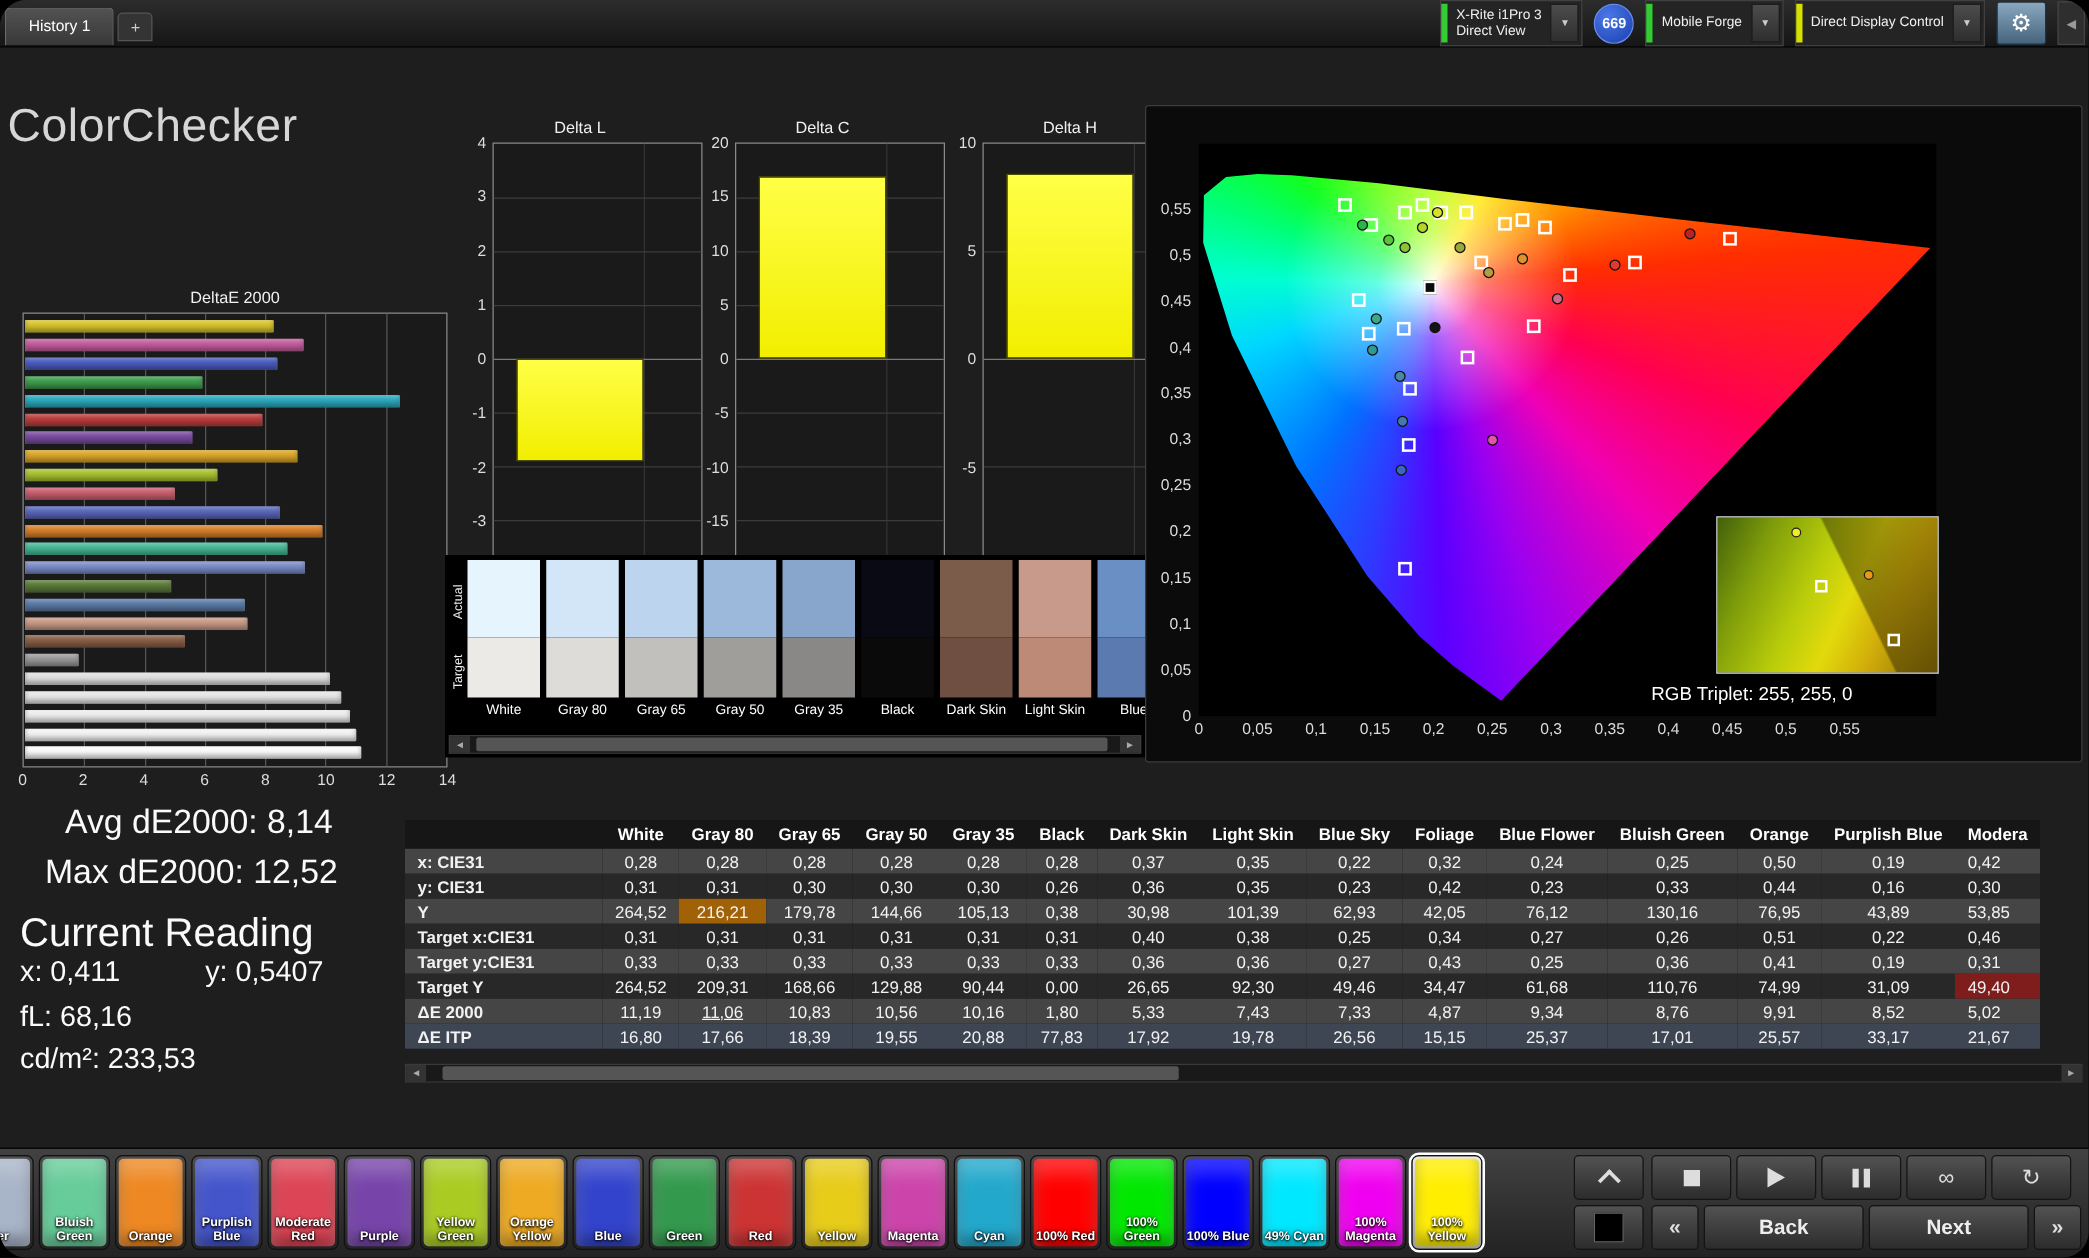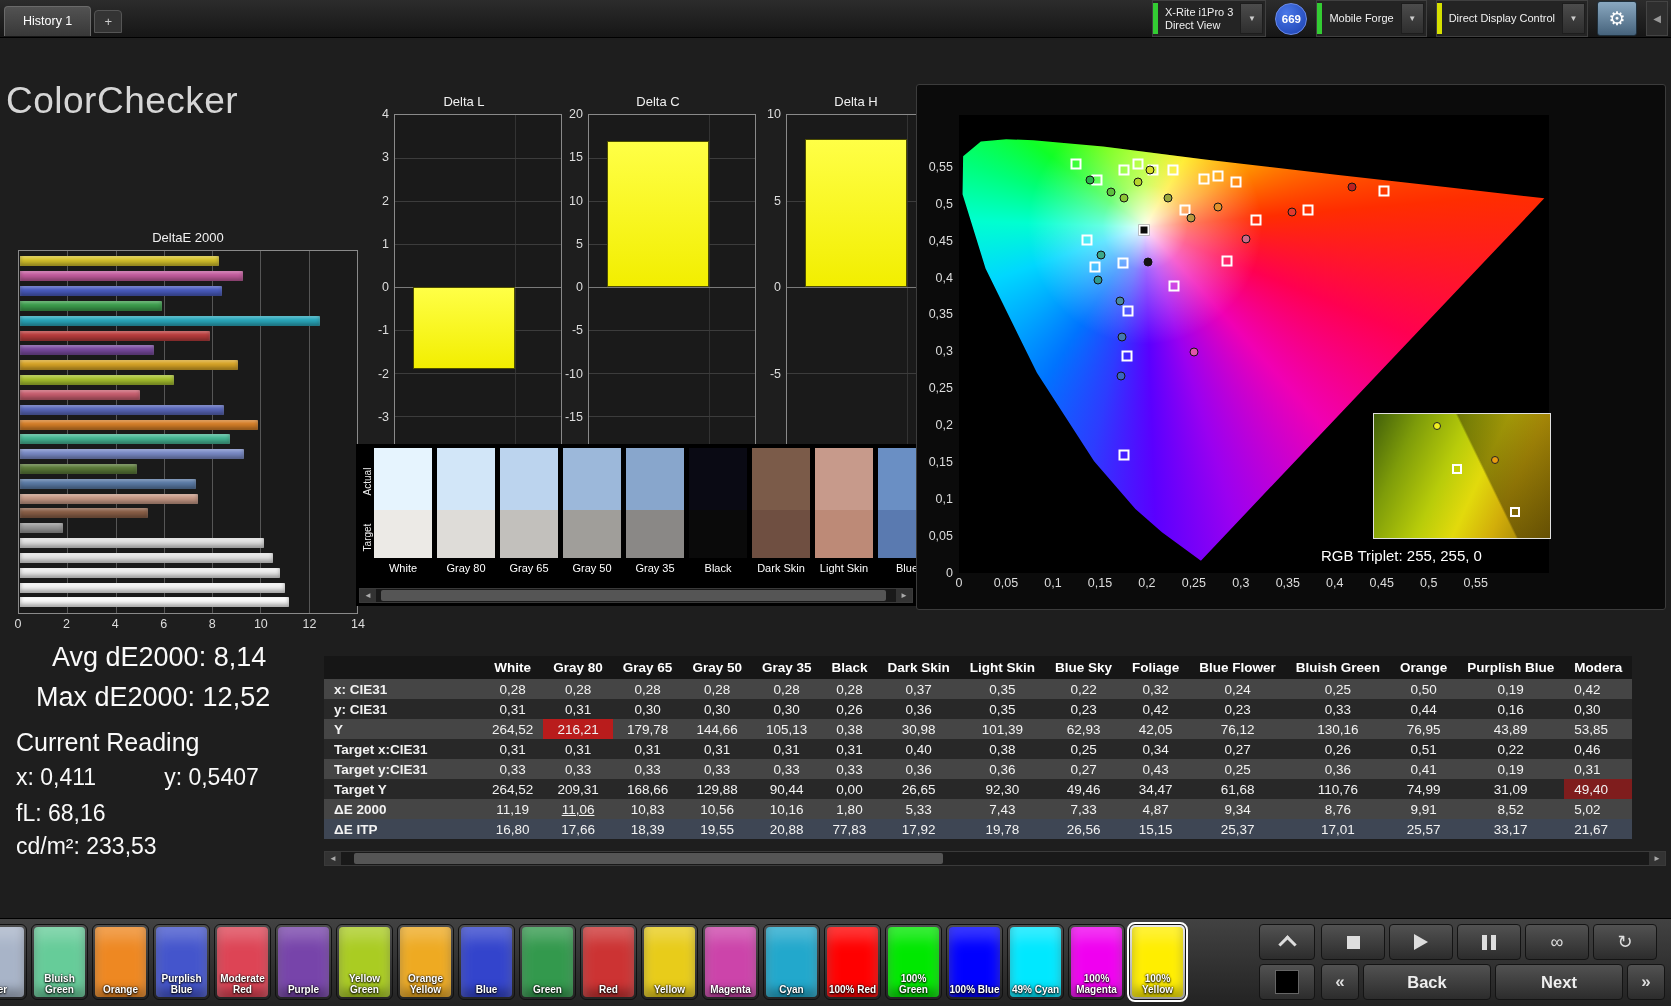--- a/index.html
+++ b/index.html
@@ -1,17 +1,17 @@
 <!DOCTYPE html>
 <html><head>
 <meta charset="utf-8">
 <style>
   html,body{margin:0;padding:0;background:#000;}
   #app{position:relative;width:1671px;height:1006px;background:#1e1e1e;overflow:hidden;
-       font-family:"Liberation Sans",sans-serif;color:#e8e8e8;}
+       font-family:"Liberation Sans",sans-serif;color:#e8e8e8;border-radius:21px;}
 
   
   .topbar{position:absolute;left:0;top:0;width:100%;height:37px;
           background:linear-gradient(#2c2c2c,#161616);border-bottom:1px solid #000;
           display:flex;align-items:center;z-index:50;}
   .tab{height:29px;margin:4px 0 0 4px;padding:0 18px;background:linear-gradient(#525252,#383838);
        border:1px solid #6a6a6a;border-bottom:none;border-radius:4px 4px 0 0;
        display:flex;align-items:center;font-size:12.5px;color:#fff;}
   .tab-add{width:26px;height:21px;margin:5px 0 0 3px;background:#343434;border:1px solid #555;
        border-radius:4px 4px 0 0;display:flex;align-items:center;justify-content:center;
@@ -28,21 +28,21 @@
        display:flex;align-items:center;justify-content:center;}
   .gear-btn{width:38px;height:33px;background:linear-gradient(#8aa8c0,#46637c);border:1px solid #20303c;
        border-radius:3px;color:#fff;font-size:19px;display:flex;align-items:center;justify-content:center;}
   .collapse-btn{width:20px;height:33px;background:#2e2e2e;border:1px solid #444;color:#999;font-size:10px;
        display:flex;align-items:center;justify-content:center;}
 
   
   .page-title{position:absolute;left:6px;top:80px;font-size:37px;color:#d6d6d6;letter-spacing:.5px;}
   .stat-avg{position:absolute;left:52px;top:642px;font-size:27px;color:#fafafa;}
   .stat-max{position:absolute;left:36px;top:682px;font-size:27px;color:#fafafa;}
-  .stat-reading{position:absolute;left:16px;top:728px;font-size:25px;color:#fafafa;}
+  .stat-reading{position:absolute;left:16px;top:728px;font-size:32px;color:#fafafa;}
   .stat-xy{position:absolute;left:16px;top:764px;font-size:23px;color:#fafafa;display:flex;gap:68px;}
   .stat-fl{position:absolute;left:16px;top:800px;font-size:23px;color:#fafafa;}
   .stat-cd{position:absolute;left:16px;top:833px;font-size:23px;color:#fafafa;}
 
   
   .dechart{position:absolute;left:18px;top:230px;width:340px;}
   .chart-title{text-align:center;font-size:13px;color:#f0f0f0;margin-bottom:5px;}
   .de-plot{position:relative;height:364px;border:1px solid #8a8a8a;background:#1a1a1a;box-sizing:border-box;}
   .de-grid{position:absolute;inset:0;}
   .vline{position:absolute;top:0;bottom:0;width:1px;background:#565656;}
@@ -573,21 +573,21 @@
         <div class="td" style="background: rgb(40, 40, 40);">0,35</div>
         <div class="td" style="background: rgb(40, 40, 40);">0,23</div>
         <div class="td" style="background: rgb(40, 40, 40);">0,42</div>
         <div class="td" style="background: rgb(40, 40, 40);">0,23</div>
         <div class="td" style="background: rgb(40, 40, 40);">0,33</div>
         <div class="td" style="background: rgb(40, 40, 40);">0,44</div>
         <div class="td" style="background: rgb(40, 40, 40);">0,16</div>
         <div class="td lastcol" style="background: rgb(40, 40, 40);">0,30</div>
         <div class="td rowlab" style="background: rgb(69, 69, 69);">Y</div>
         <div class="td" style="background: rgb(69, 69, 69);">264,52</div>
-        <div class="td" style="background: #b91c1c;">216,21</div>
+        <div class="td" style="background: #a16207;">216,21</div>
         <div class="td" style="background: rgb(69, 69, 69);">179,78</div>
         <div class="td" style="background: rgb(69, 69, 69);">144,66</div>
         <div class="td" style="background: rgb(69, 69, 69);">105,13</div>
         <div class="td" style="background: rgb(69, 69, 69);">0,38</div>
         <div class="td" style="background: rgb(69, 69, 69);">30,98</div>
         <div class="td" style="background: rgb(69, 69, 69);">101,39</div>
         <div class="td" style="background: rgb(69, 69, 69);">62,93</div>
         <div class="td" style="background: rgb(69, 69, 69);">42,05</div>
         <div class="td" style="background: rgb(69, 69, 69);">76,12</div>
         <div class="td" style="background: rgb(69, 69, 69);">130,16</div>

